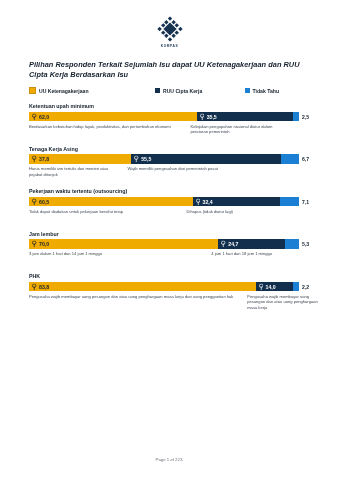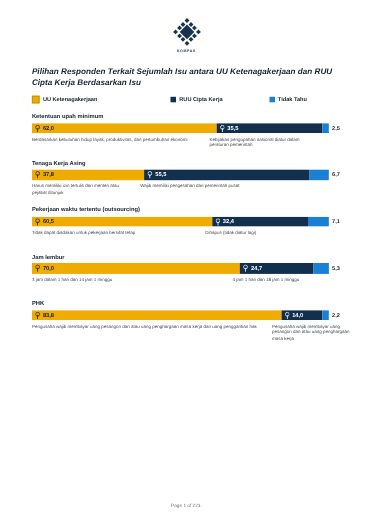--- a/index.html
+++ b/index.html
@@ -187,21 +187,21 @@
         <rect x="70" y="30" width="12" height="12" transform="rotate(45 76 36)"></rect>
         <rect x="70" y="58" width="12" height="12" transform="rotate(45 76 64)"></rect>
         <rect x="32" y="32" width="36" height="36" transform="rotate(45 50 50)"></rect>
       </g>
     </svg>
     <div class="logo-text">KOMPAS</div>
   </div>
 
   <div class="content">
 
-    <div class="headline">Pilihan Responden Terkait Sejumlah Isu antara UU Ketenagakerjaan dan RUU Cipta Kerja Berdasarkan Isu</div>
+    <div class="headline">Pilihan Responden Terkait Sejumlah Isu dapat UU Ketenagakerjaan dan RUU Cipta Kerja Berdasarkan Isu</div>
 
     <div class="legend">
       <div class="legend-item l1">
         <span class="swatch sw-yellow"></span>
         <span>UU Ketenagakerjaan</span>
       </div>
       <div class="legend-item l2">
         <span class="swatch sw-navy"></span>
         <span>RUU Cipta Kerja</span>
       </div>

